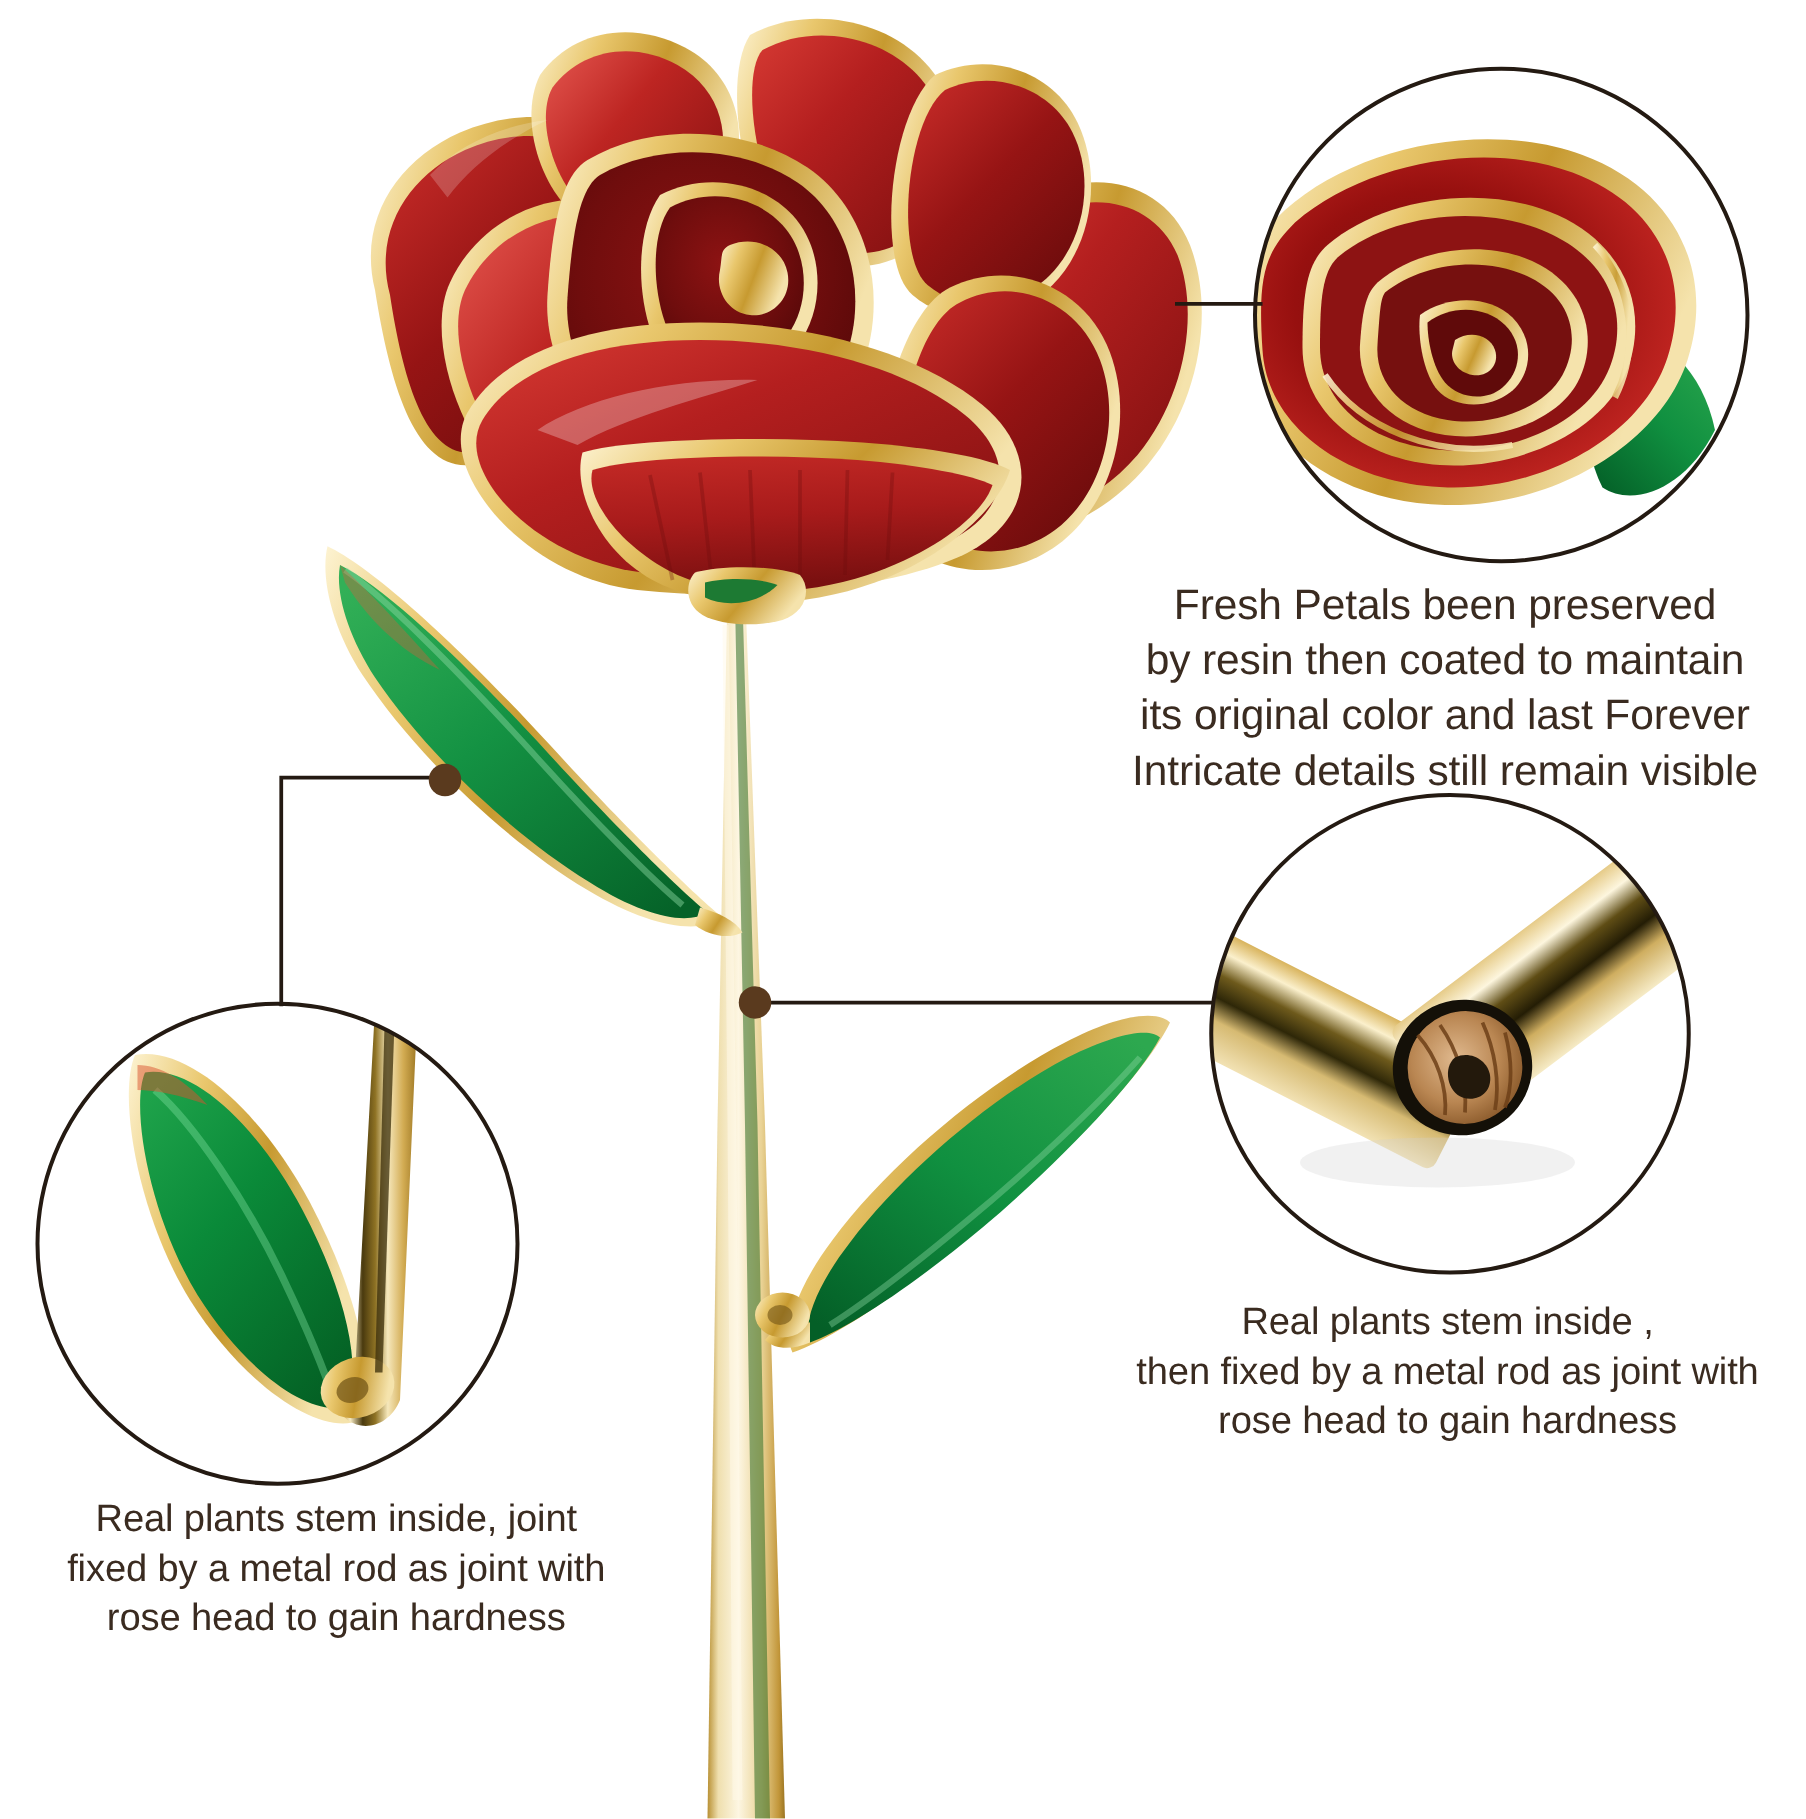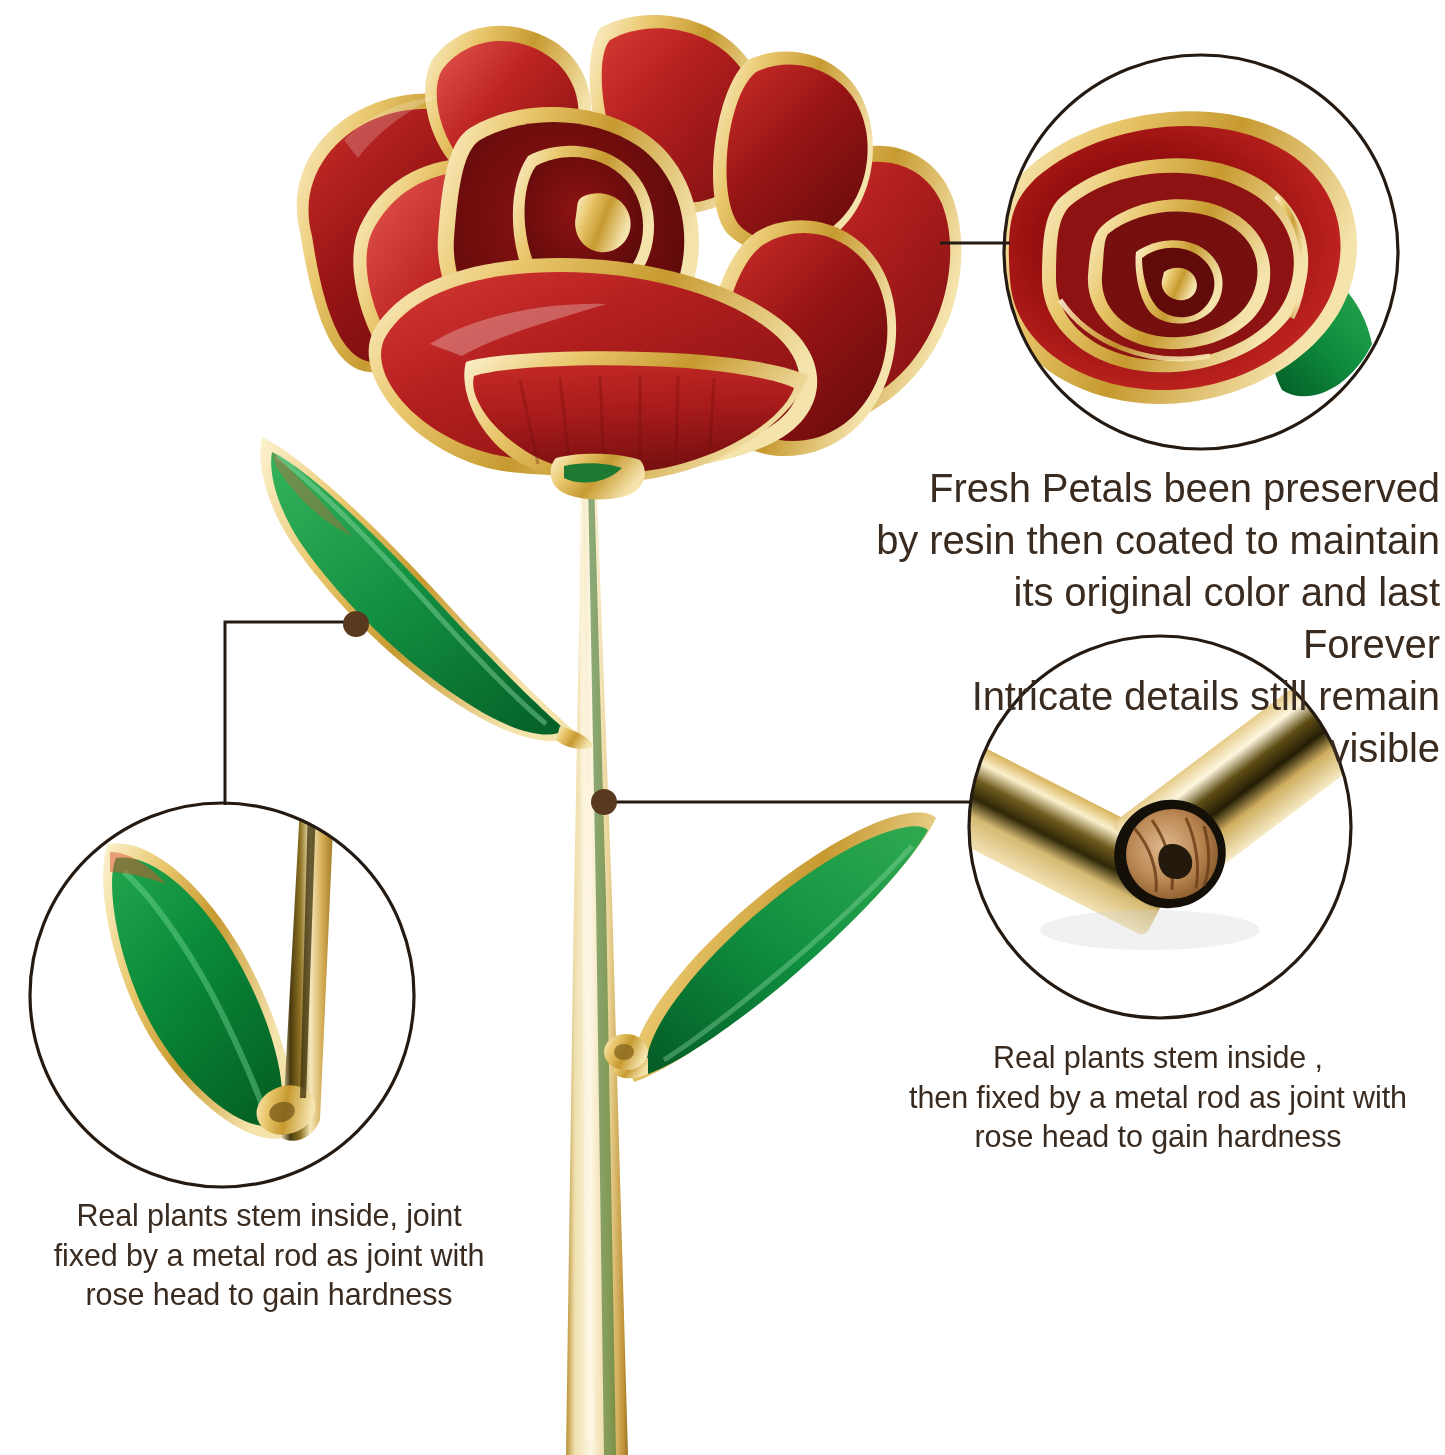--- a/index.html
+++ b/index.html
@@ -32,22 +32,22 @@
     font-weight: 400;
     line-height: 1.30;
     letter-spacing: -0.1px;
     white-space: pre-line;
     -webkit-font-smoothing: antialiased;
   }
   #caption-petals {
     left: 872px;
     top: 462px;
     width: 568px;
-    font-size: 40px;
-    text-align: right;
+    font-size: 34px;
+    text-align: center;
   }
   #caption-stem-right {
     left: 855px;
     top: 1038px;
     width: 606px;
     font-size: 30.5px;
     text-align: center;
   }
   #caption-stem-left {
     left: 2px;

